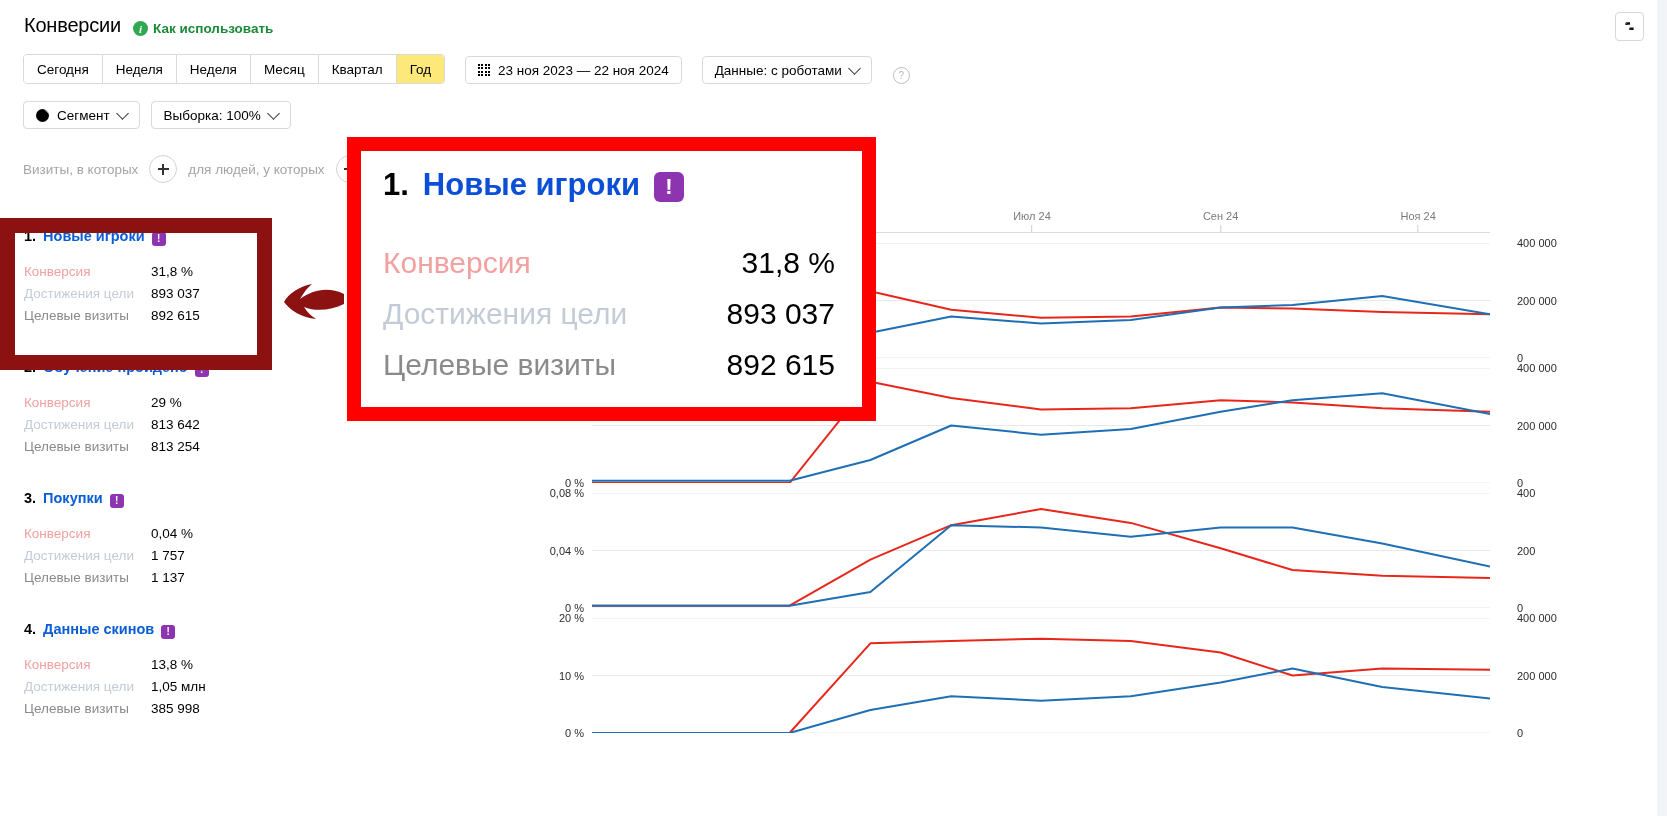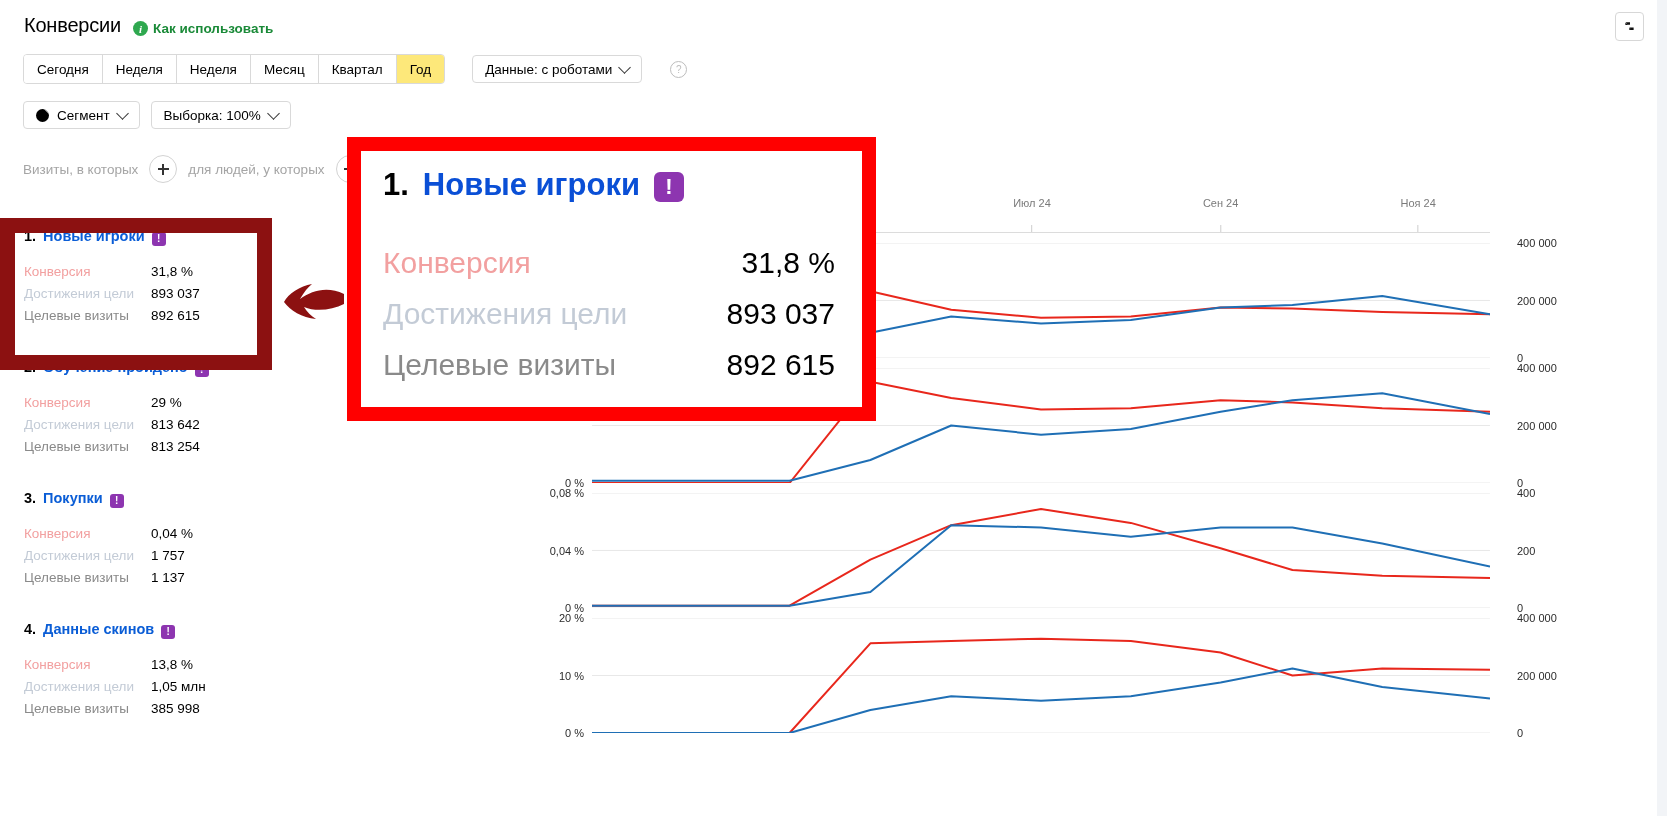--- a/index.html
+++ b/index.html
@@ -74,22 +74,22 @@
     justify-content: center;
     cursor: pointer;
   }
 
   
   .toolbar-row1 {
     position: absolute;
     left: 23px;
     top: 54px;
     display: flex;
-    align-items: center;
-    gap: 16px;
+    align-items: flex-end;
+    gap: 9px;
   }
   .period-group {
     display: flex;
     border: 1px solid #d9d9d9;
     border-radius: 4px;
     overflow: hidden;
     height: 28px;
   }
   .period-tab {
     padding: 0 13px;
@@ -276,21 +276,21 @@
     border-bottom: 1px solid #dcdcdc;
   }
   .x-tick {
     position: absolute;
     bottom: 0;
     transform: translateX(-50%);
     font-size: 11px;
     color: #7a7a7a;
     white-space: nowrap;
   }
-  .x-tick span { display: block; text-align: center; margin-bottom: 16px; }
+  .x-tick span { display: block; text-align: center; margin-bottom: 3px; }
   .x-tick i {
     display: block;
     width: 1px;
     height: 7px;
     background: #cdcdcd;
     margin: 0 auto;
   }
 
   .chart-block {
     display: flex;
@@ -430,20 +430,41 @@
 <div class="toolbar-row1">
   <div class="period-group">
     <div class="period-tab">Сегодня</div>
     <div class="period-tab">Неделя</div>
     <div class="period-tab">Неделя</div>
     <div class="period-tab">Месяц</div>
     <div class="period-tab">Квартал</div>
     <div class="period-tab active">Год</div>
   </div>
 
+  <div class="tb-btn">
+    <span class="calendar-glyph">
+      <i></i>
+        <i></i>
+        <i></i>
+        <i></i>
+        <i></i>
+        <i></i>
+        <i></i>
+        <i></i>
+        <i></i>
+        <i></i>
+        <i></i>
+        <i></i>
+        <i></i>
+        <i></i>
+        <i></i>
+        <i></i>
+    </span>
+    <span>23 ноя 2023 — 22 ноя 2024</span>
+  </div>
 
 
   <div class="tb-btn">
     <span>Данные: с роботами</span>
     <span class="chev"></span>
   </div>
 
   <div class="help-circle">?</div>
 </div>
 

